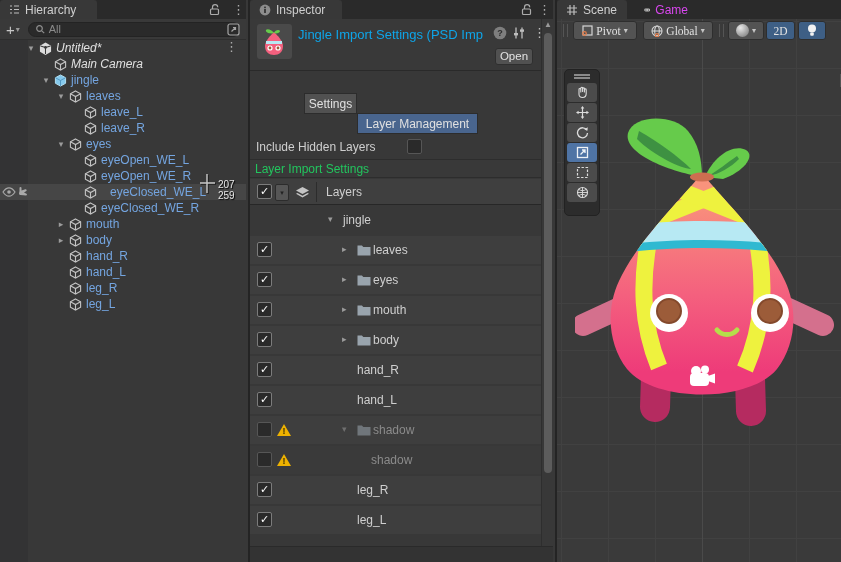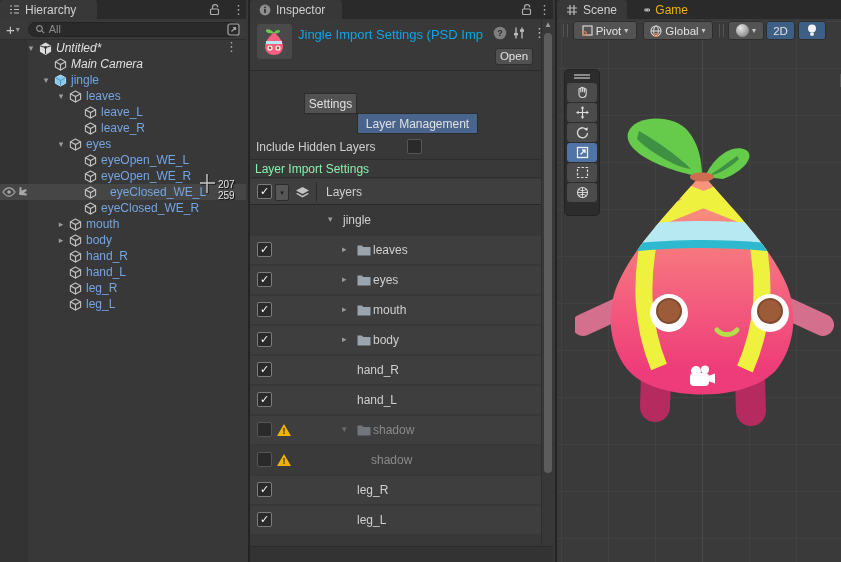--- a/index.html
+++ b/index.html
@@ -4,21 +4,21 @@
 <style>
   html,body{margin:0;padding:0;background:#222;}
   *{box-sizing:border-box;}
   .root{position:relative;width:841px;height:562px;overflow:hidden;
         font-family:"Liberation Sans","DejaVu Sans",sans-serif;font-size:12px;color:#d4d4d4;
         background:#383838;-webkit-font-smoothing:antialiased;}
   .abs{position:absolute;}
   .tabbar{position:absolute;top:0;height:19px;background:#2a2a2a;width:100%;}
   .tab{position:absolute;top:0;height:19px;display:flex;align-items:center;gap:5px;
        padding:0 9px;color:#cfcfcf;background:#383838;border-radius:3px 3px 0 0;}
-  .tab.inactive{background:transparent;color:#eab308;}
+  .tab.inactive{background:transparent;color:#d946ef;}
   .kebab{color:#ababab;font-size:13px;line-height:1;letter-spacing:0;}
   svg{display:block;}
 
   
   #hierarchy{position:absolute;left:0;top:0;width:246px;height:562px;background:#383838;}
   #h-gutter{position:absolute;left:0;top:40px;width:28px;bottom:0;background:#333334;}
   #h-toolbar{position:absolute;left:0;top:19px;width:246px;height:21px;background:#393939;
              border-bottom:1px solid #2e2e2e;display:flex;align-items:center;}
   #h-plus{display:flex;align-items:center;color:#c8c8c8;font-size:15px;padding:0 4px 0 6px;gap:1px;}
   #h-plus .dd{font-size:8px;color:#9a9a9a;}
@@ -46,21 +46,21 @@
   #i-title{position:absolute;left:48px;top:8px;width:188px;color:#0ea5e9;font-size:13px;white-space:nowrap;overflow:hidden;}
   .i-hicon{position:absolute;top:7px;color:#bdbdbd;}
   #open-btn{position:absolute;left:245px;top:29px;width:38px;height:17px;background:#515151;border:1px solid #2f2f2f;
             border-radius:3px;color:#e2e2e2;font-size:11.5px;text-align:center;line-height:15px;}
   .i-tab{position:absolute;top:93px;height:21px;border:1px solid #2c2c2c;background:#515151;color:#e0e0e0;
          font-size:12px;display:flex;align-items:center;justify-content:center;}
   .i-tab.sel{background:#49658e;margin-top:20px;}
   #inc-row{position:absolute;left:0;top:139px;width:294px;height:18px;}
   #inc-label{position:absolute;left:6px;top:1px;color:#cfcfcf;}
   #sec-head{position:absolute;left:0;top:159px;width:300px;height:19px;background:#393939;
-            border-top:1px solid #2d2d2d;border-bottom:1px solid #2d2d2d;color:#86efac;padding:2px 0 0 5px;}
+            border-top:1px solid #2d2d2d;border-bottom:1px solid #2d2d2d;color:#22c55e;padding:2px 0 0 5px;}
   #lay-head{position:absolute;left:0;top:179px;width:294px;height:26px;background:#3f3f3f;border-bottom:1px solid #272727;}
   #lay-head .sep{position:absolute;left:66px;top:3px;width:1px;height:20px;background:#2c2c2c;}
   #lay-rows{position:absolute;left:0;top:206px;width:294px;}
   .l-row{position:relative;height:28px;margin-bottom:2px;background:#3e3e3e;}
   .l-row.plain{background:transparent;}
   .l-row.darker{background:#3a3a3a;}
   .l-label{position:absolute;top:7px;font-size:12px;color:#cfcfcf;}
   .l-label.dim{color:#8b8b8b;}
   .l-arrow{position:absolute;top:8px;font-size:9px;color:#9b9b9b;}
   .l-arrow.dim{color:#6f6f6f;}
@@ -75,21 +75,21 @@
   #i-scroll .up{position:absolute;top:1px;left:0;width:12px;text-align:center;font-size:8px;color:#9a9a9a;}
   #i-footer{position:absolute;left:0;bottom:0;width:100%;height:16px;background:#333333;border-top:1px solid #2a2a2a;}
 
   
   #scene{position:absolute;left:555px;top:0;width:286px;height:562px;border-left:2px solid #242424;}
   #viewport{position:absolute;left:0;top:19px;width:286px;height:543px;background:#3a3a3a;
     background-image:linear-gradient(#414141 1px,transparent 1px),linear-gradient(90deg,#414141 1px,transparent 1px);
     background-size:47px 47px;background-position:4px 2px;}
   #vcenter{position:absolute;left:145px;top:0;width:1px;height:543px;background:#4a4a4a;}
   .s-btn{position:absolute;top:2px;height:19px;background:#535353;border:1px solid #2e2e2e;border-radius:3px;
-         color:#e3e3e3;font-size:11.5px;display:flex;align-items:center;justify-content:center;gap:3px;padding:0 5px;}
+         color:#e3e3e3;font-size:11.5px;display:flex;align-items:center;justify-content:center;gap:3px;padding:0 5px;font-family:Liberation Serif, serif;}
   .s-btn.blue{background:#3e5f85;}
   .dd{font-size:8px;color:#c5c5c5;}
   .vsep{position:absolute;top:5px;width:5px;height:13px;
         border-left:1px solid #555;border-right:1px solid #555;}
   #gridbar{position:absolute;right:3px;top:50px;height:21px;}
   #toolcol{position:absolute;left:7px;top:50px;width:36px;height:147px;background:#2c2c2c;
            border:1px solid #222;border-radius:5px;padding-top:3px;}
   #toolcol .handle{width:16px;height:5px;margin:1px auto 4px auto;
         border-top:2px solid #8a8a8a;border-bottom:2px solid #8a8a8a;}
   .tool-btn{width:30px;height:19px;margin:1px auto;background:#4b4b4b;border-radius:3px;

